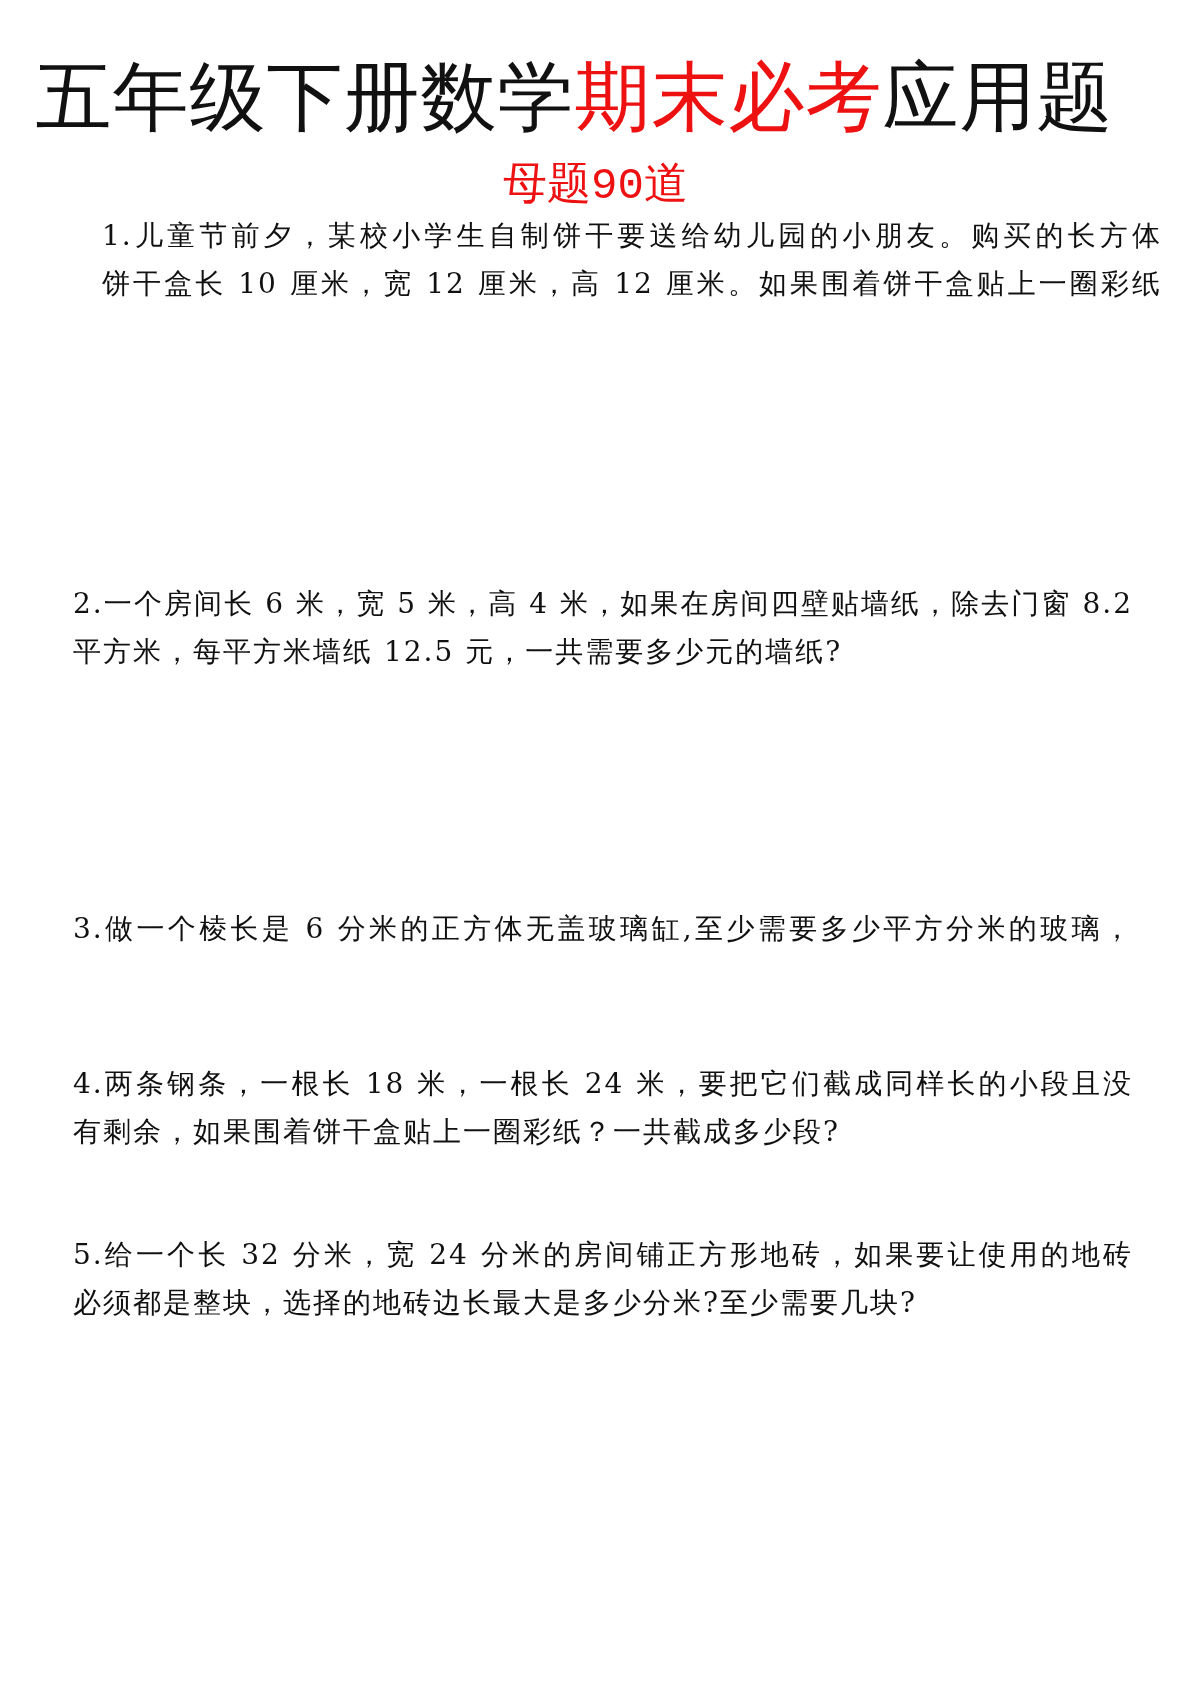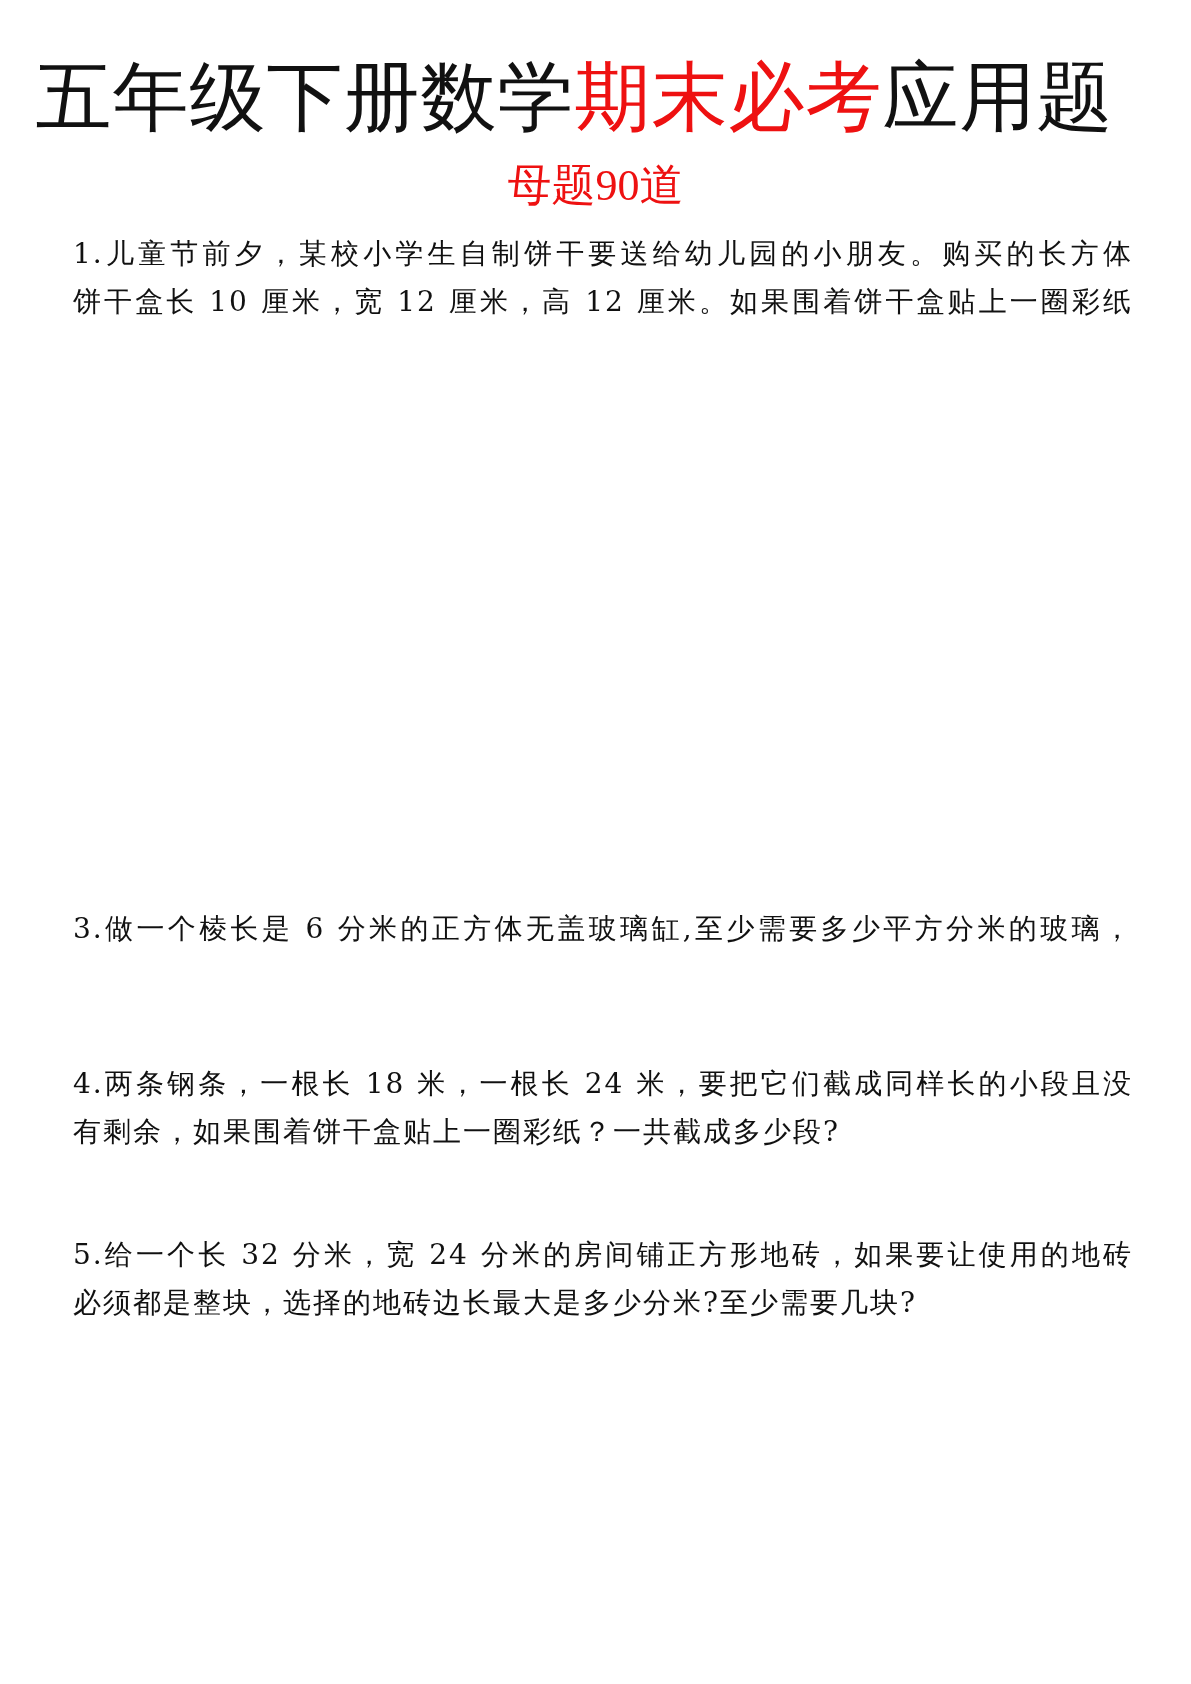--- a/index.html
+++ b/index.html
@@ -29,21 +29,21 @@
       color: #111111;
       white-space: nowrap;
     }
     .title .red { color: #ee1111; }
     .subtitle {
       position: absolute;
       left: 0;
       top: 158px;
       width: 1191px;
       text-align: center;
-      font-family: Liberation Serif, serif;
+      font-family: Liberation Mono, monospace;
       font-size: 44px;
       line-height: 56px;
       color: #ee1111;
     }
     .question {
       position: absolute;
       left: 73px;
       width: 1060px;
       font-size: 28px;
       line-height: 48px;
@@ -60,26 +60,28 @@
       text-align-last: left;
     }
   </style>
 </head>
 <body>
 
 <div class="title"><span>五年级下册数学</span><span class="red">期末必考</span><span>应用题</span></div>
 
 <div class="subtitle">母题90道</div>
 
-<div class="question" style="top:230px;">
+<div class="question" style="top:212px;margin-left:29px;">
   <span class="line">1.儿童节前夕，某校小学生自制饼干要送给幼儿园的小朋友。购买的长方体</span>
   <span class="line">饼干盒长 10 厘米，宽 12 厘米，高 12 厘米。如果围着饼干盒贴上一圈彩纸</span>
 </div>
 
 <div class="question" style="top:580px;">
+  <span class="line">2.一个房间长 6 米，宽 5 米，高 4 米，如果在房间四壁贴墙纸，除去门窗 8.2</span>
+  <span class="line last">平方米，每平方米墙纸 12.5 元，一共需要多少元的墙纸?</span>
 </div>
 
 <div class="question" style="top:905px;">
   <span class="line">3.做一个棱长是 6 分米的正方体无盖玻璃缸,至少需要多少平方分米的玻璃，</span>
 </div>
 
 <div class="question" style="top:1060px;">
   <span class="line">4.两条钢条，一根长 18 米，一根长 24 米，要把它们截成同样长的小段且没</span>
   <span class="line last">有剩余，如果围着饼干盒贴上一圈彩纸？一共截成多少段?</span>
 </div>

